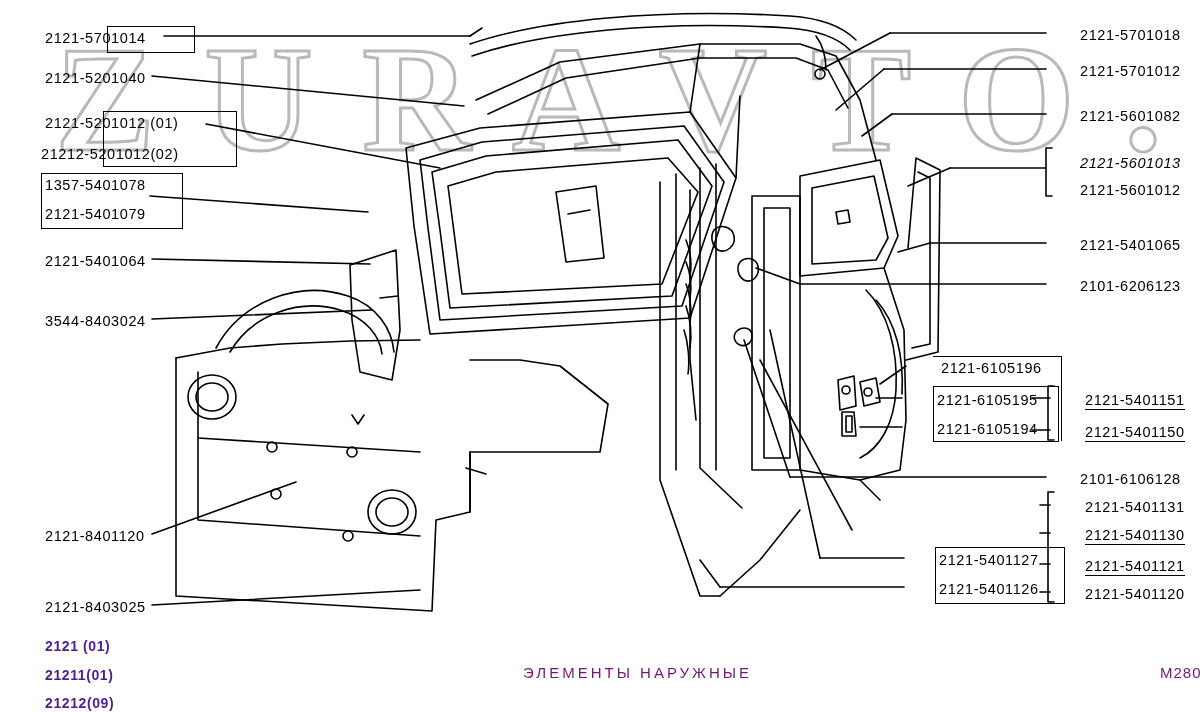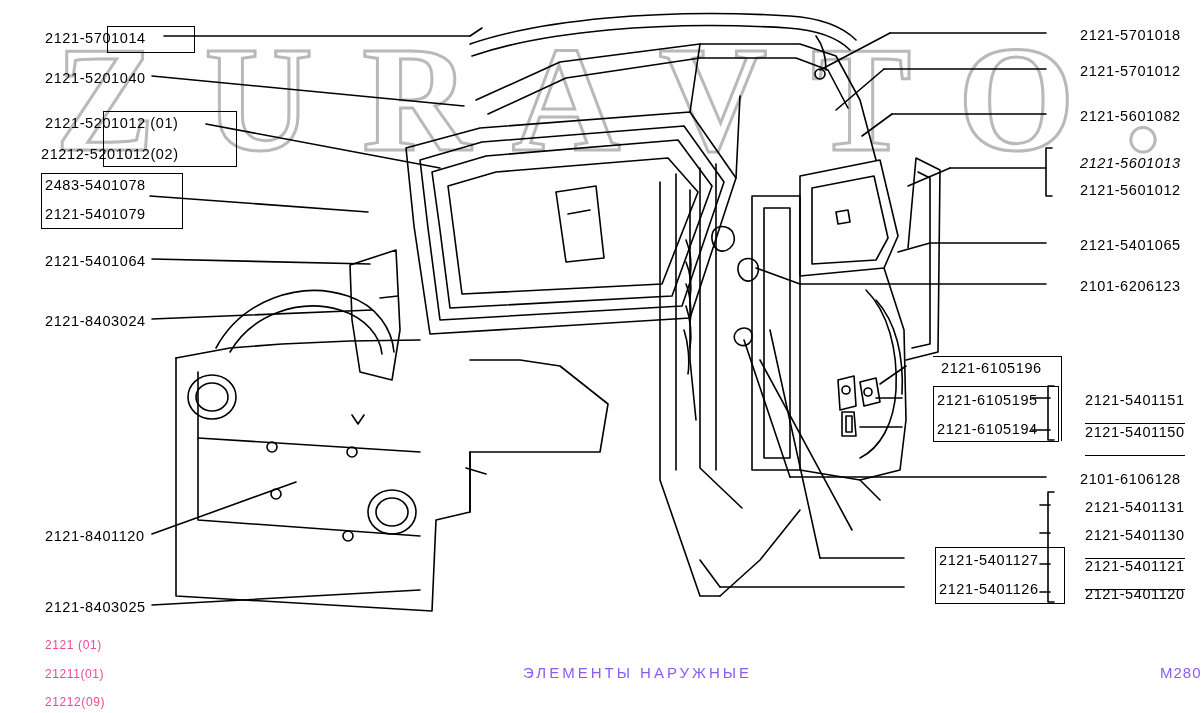--- a/index.html
+++ b/index.html
@@ -64,37 +64,38 @@
     color: #000;
     white-space: nowrap;
     letter-spacing: 0.6px;
   }
   .box-only {
     position: absolute;
     border: 1.4px solid #000;
   }
   .underline {
     border-bottom: 1.4px solid #000;
-    padding-bottom: 15px;
+    padding-bottom: 1px;
   }
   .caption {
     position: absolute;
     font-family: "Liberation Sans", sans-serif;
     font-size: 15px;
     letter-spacing: 3px;
-    color: #8b5cf6;
+    color: #701a75;
     white-space: nowrap;
   }
   .footcode {
     position: absolute;
     font-family: "Liberation Sans", sans-serif;
-    font-size: 12px;
+    font-size: 14px;
     letter-spacing: 0.6px;
-    color: #ec4899;
+    color: #4c1d95;
     white-space: nowrap;
+    font-weight: bold;
   }
 </style>
 </head>
 <body>
 
 <div id="page">
 
   <svg class="wm" viewBox="0 0 1203 220">
     <text class="wm-text" x="55" y="150">Z U R A V T O . R U</text>
   </svg>
@@ -238,26 +239,26 @@
 
     <div class="lbl" style="left:18px; top:30px;"><span>2121-5701014</span></div>
     <div class="box-only" style="left:80px; top:26px; width:86px; height:25px;"></div>
 
     <div class="lbl" style="left:18px; top:70px;">2121-5201040</div>
 
     <div class="lbl" style="left:18px; top:115px;">2121-5201012 (01)</div>
     <div class="lbl" style="left:14px; top:146px;">21212-5201012(02)</div>
     <div class="box-only" style="left:76px; top:111px; width:132px; height:54px;"></div>
 
-    <div class="lbl" style="left:18px; top:177px;">2483-5401078</div>
+    <div class="lbl" style="left:18px; top:177px;">1357-5401078</div>
     <div class="lbl" style="left:18px; top:206px;">2121-5401079</div>
     <div class="box-only" style="left:14px; top:173px; width:140px; height:54px;"></div>
 
     <div class="lbl" style="left:18px; top:253px;">2121-5401064</div>
-    <div class="lbl" style="left:18px; top:313px;">2121-8403024</div>
+    <div class="lbl" style="left:18px; top:313px;">3544-8403024</div>
     <div class="lbl" style="left:18px; top:528px;">2121-8401120</div>
     <div class="lbl" style="left:18px; top:599px;">2121-8403025</div>
 
     <div class="lbl" style="left:1053px; top:27px;text-align:right;">2121-5701018</div>
     <div class="lbl" style="left:1053px; top:63px;">2121-5701012</div>
     <div class="lbl" style="left:1053px; top:108px;">2121-5601082</div>
     <div class="lbl" style="left:1053px; top:155px;font-style:italic;">2121-5601013</div>
     <div class="lbl" style="left:1053px; top:182px;">2121-5601012</div>
     <div class="lbl" style="left:1053px; top:237px;">2121-5401065</div>
     <div class="lbl" style="left:1053px; top:278px;">2101-6206123</div>

